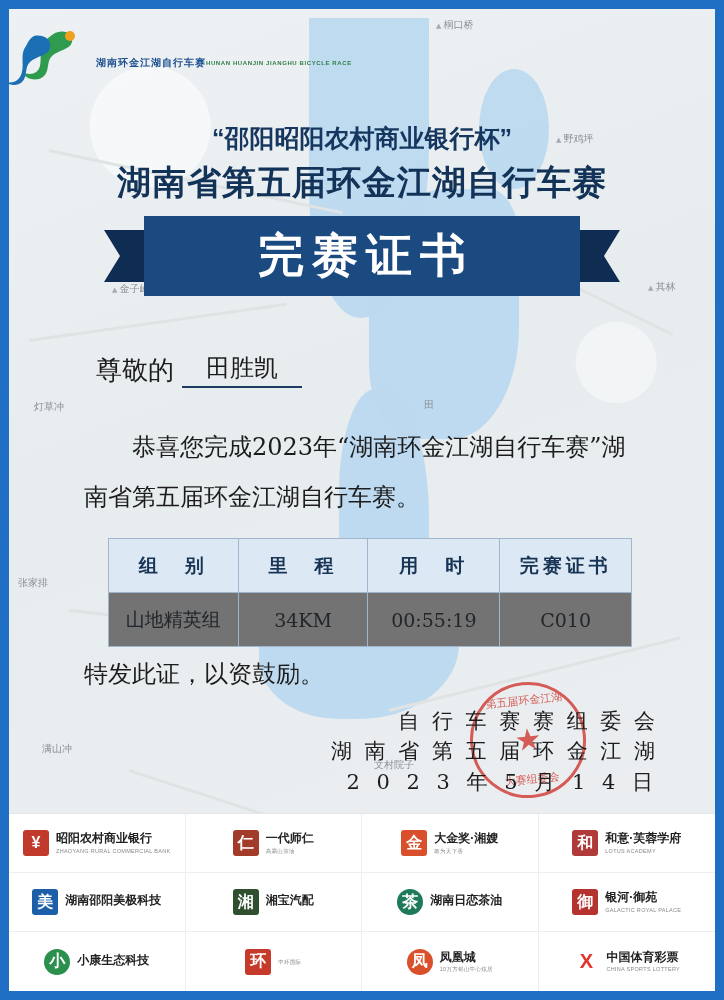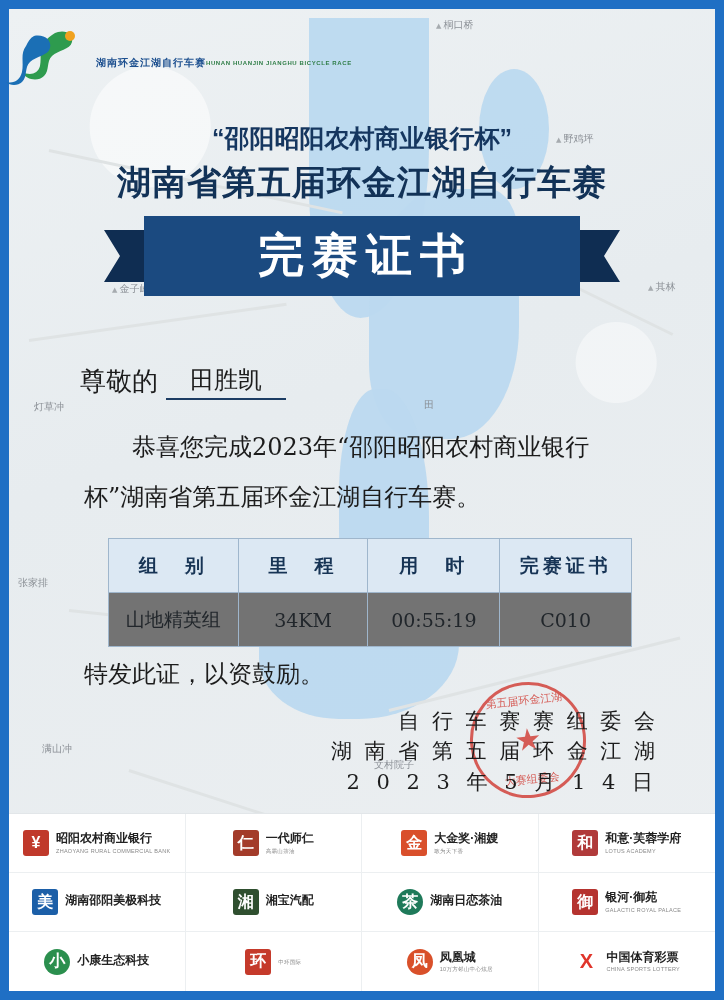--- a/index.html
+++ b/index.html
@@ -106,22 +106,22 @@
     display: flex; align-items: center; justify-content: center;
   }
   .ribbon-main .txt {
     font-size: 46px; font-weight: bold; color: #ffffff;
     letter-spacing: 8px; text-indent: 8px;
     font-family: "DejaVu Sans", sans-serif;
   }
 
   
   .salutation {
-    position: absolute; top: 352px; left: 80px;
-    display: flex; align-items: flex-start; margin-top: 12px;
+    position: absolute; top: 352px; left: 96px;
+    display: flex; align-items: center;
   }
   .salutation .lead {
     font-size: 26px; color: #1c1c1c; font-family: "DejaVu Serif", serif;
   }
   .salutation .namebox {
     margin-left: 8px; padding: 0 10px 2px 10px;
     border-bottom: 2px solid #1c3c63;
     font-size: 24px; color: #1c1c1c; font-family: "DejaVu Serif", serif;
     min-width: 120px; text-align: center;
   }
@@ -282,21 +282,21 @@
     <div class="ribbon-main">
       <span class="txt">完赛证书</span>
     </div>
   </div>
 
   <div class="salutation">
     <span class="lead">尊敬的</span>
     <span class="namebox">田胜凯</span>
   </div>
 
-  <div class="para">恭喜您完成2023年“邵阳昭阳农村商业银行杯”湖南省第五届环金江湖自行车赛。</div>
+  <div class="para">恭喜您完成2023年“湖南环金江湖自行车赛”湖南省第五届环金江湖自行车赛。</div>
 
   <table class="info-table">
     <tbody>
         <tr class="head">
       <td class="col1">组　别</td>
       <td class="col2">里　程</td>
       <td class="col3">用　时</td>
       <td class="col4">完赛证书</td>
     </tr>
     <tr class="body">

